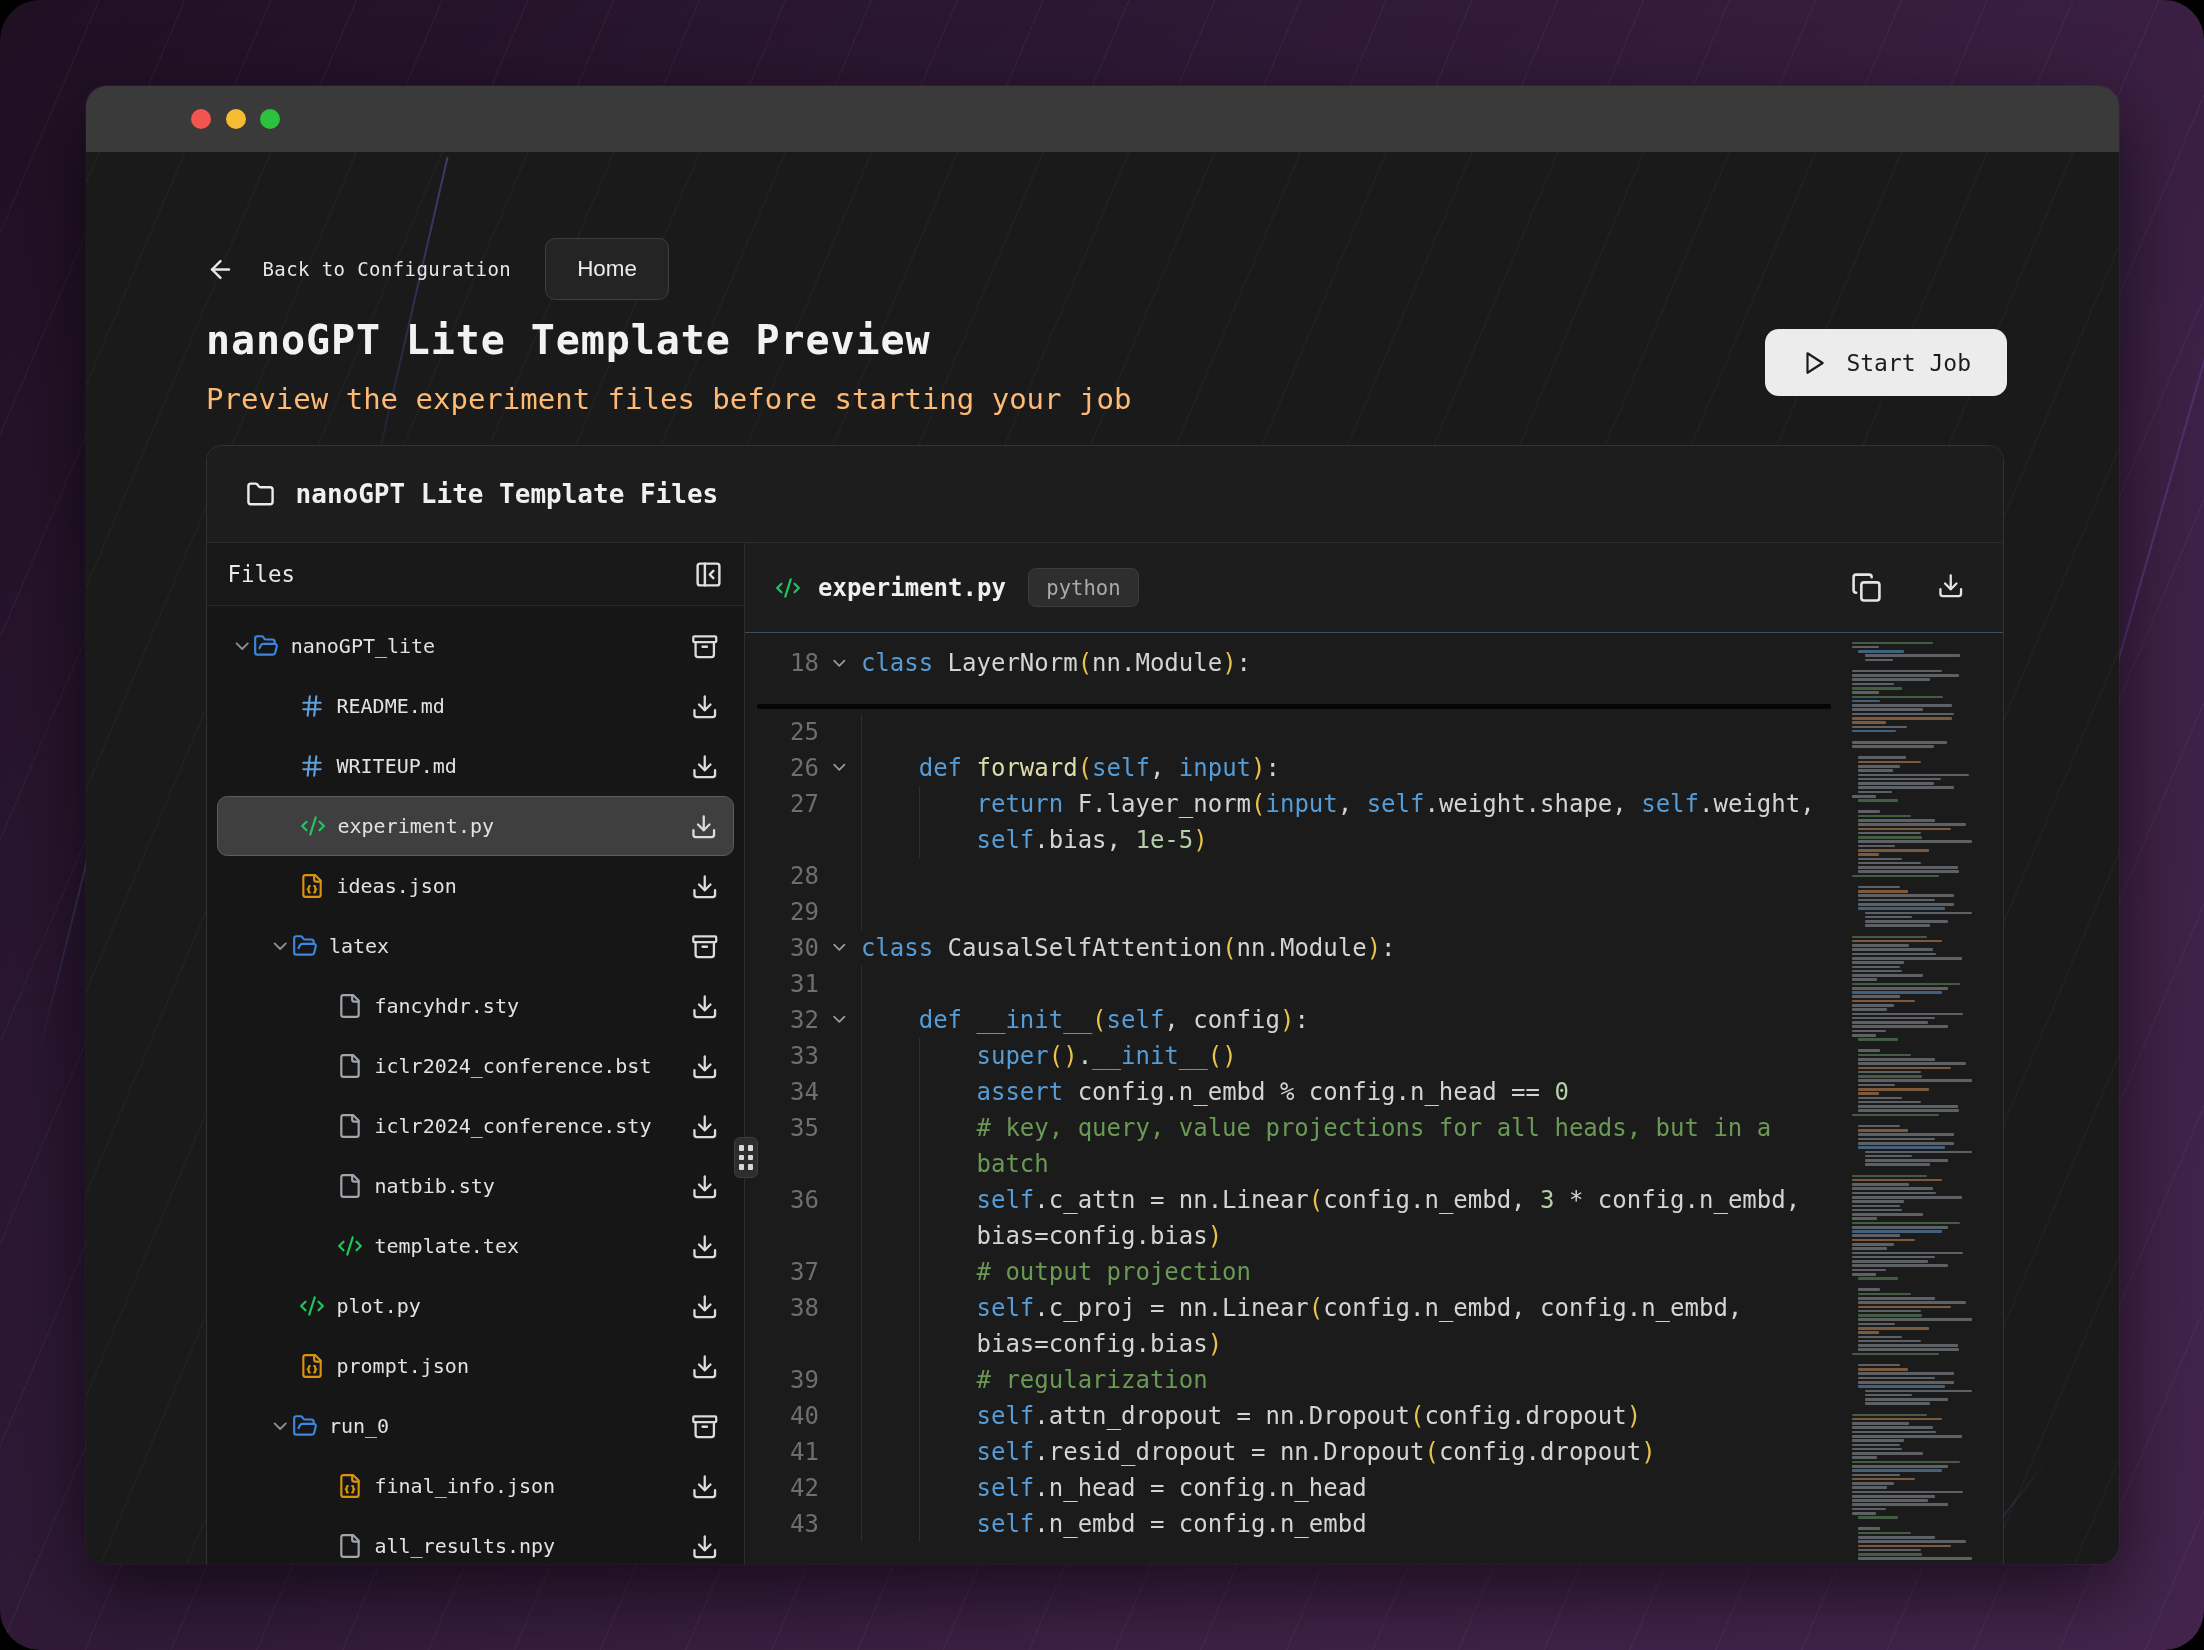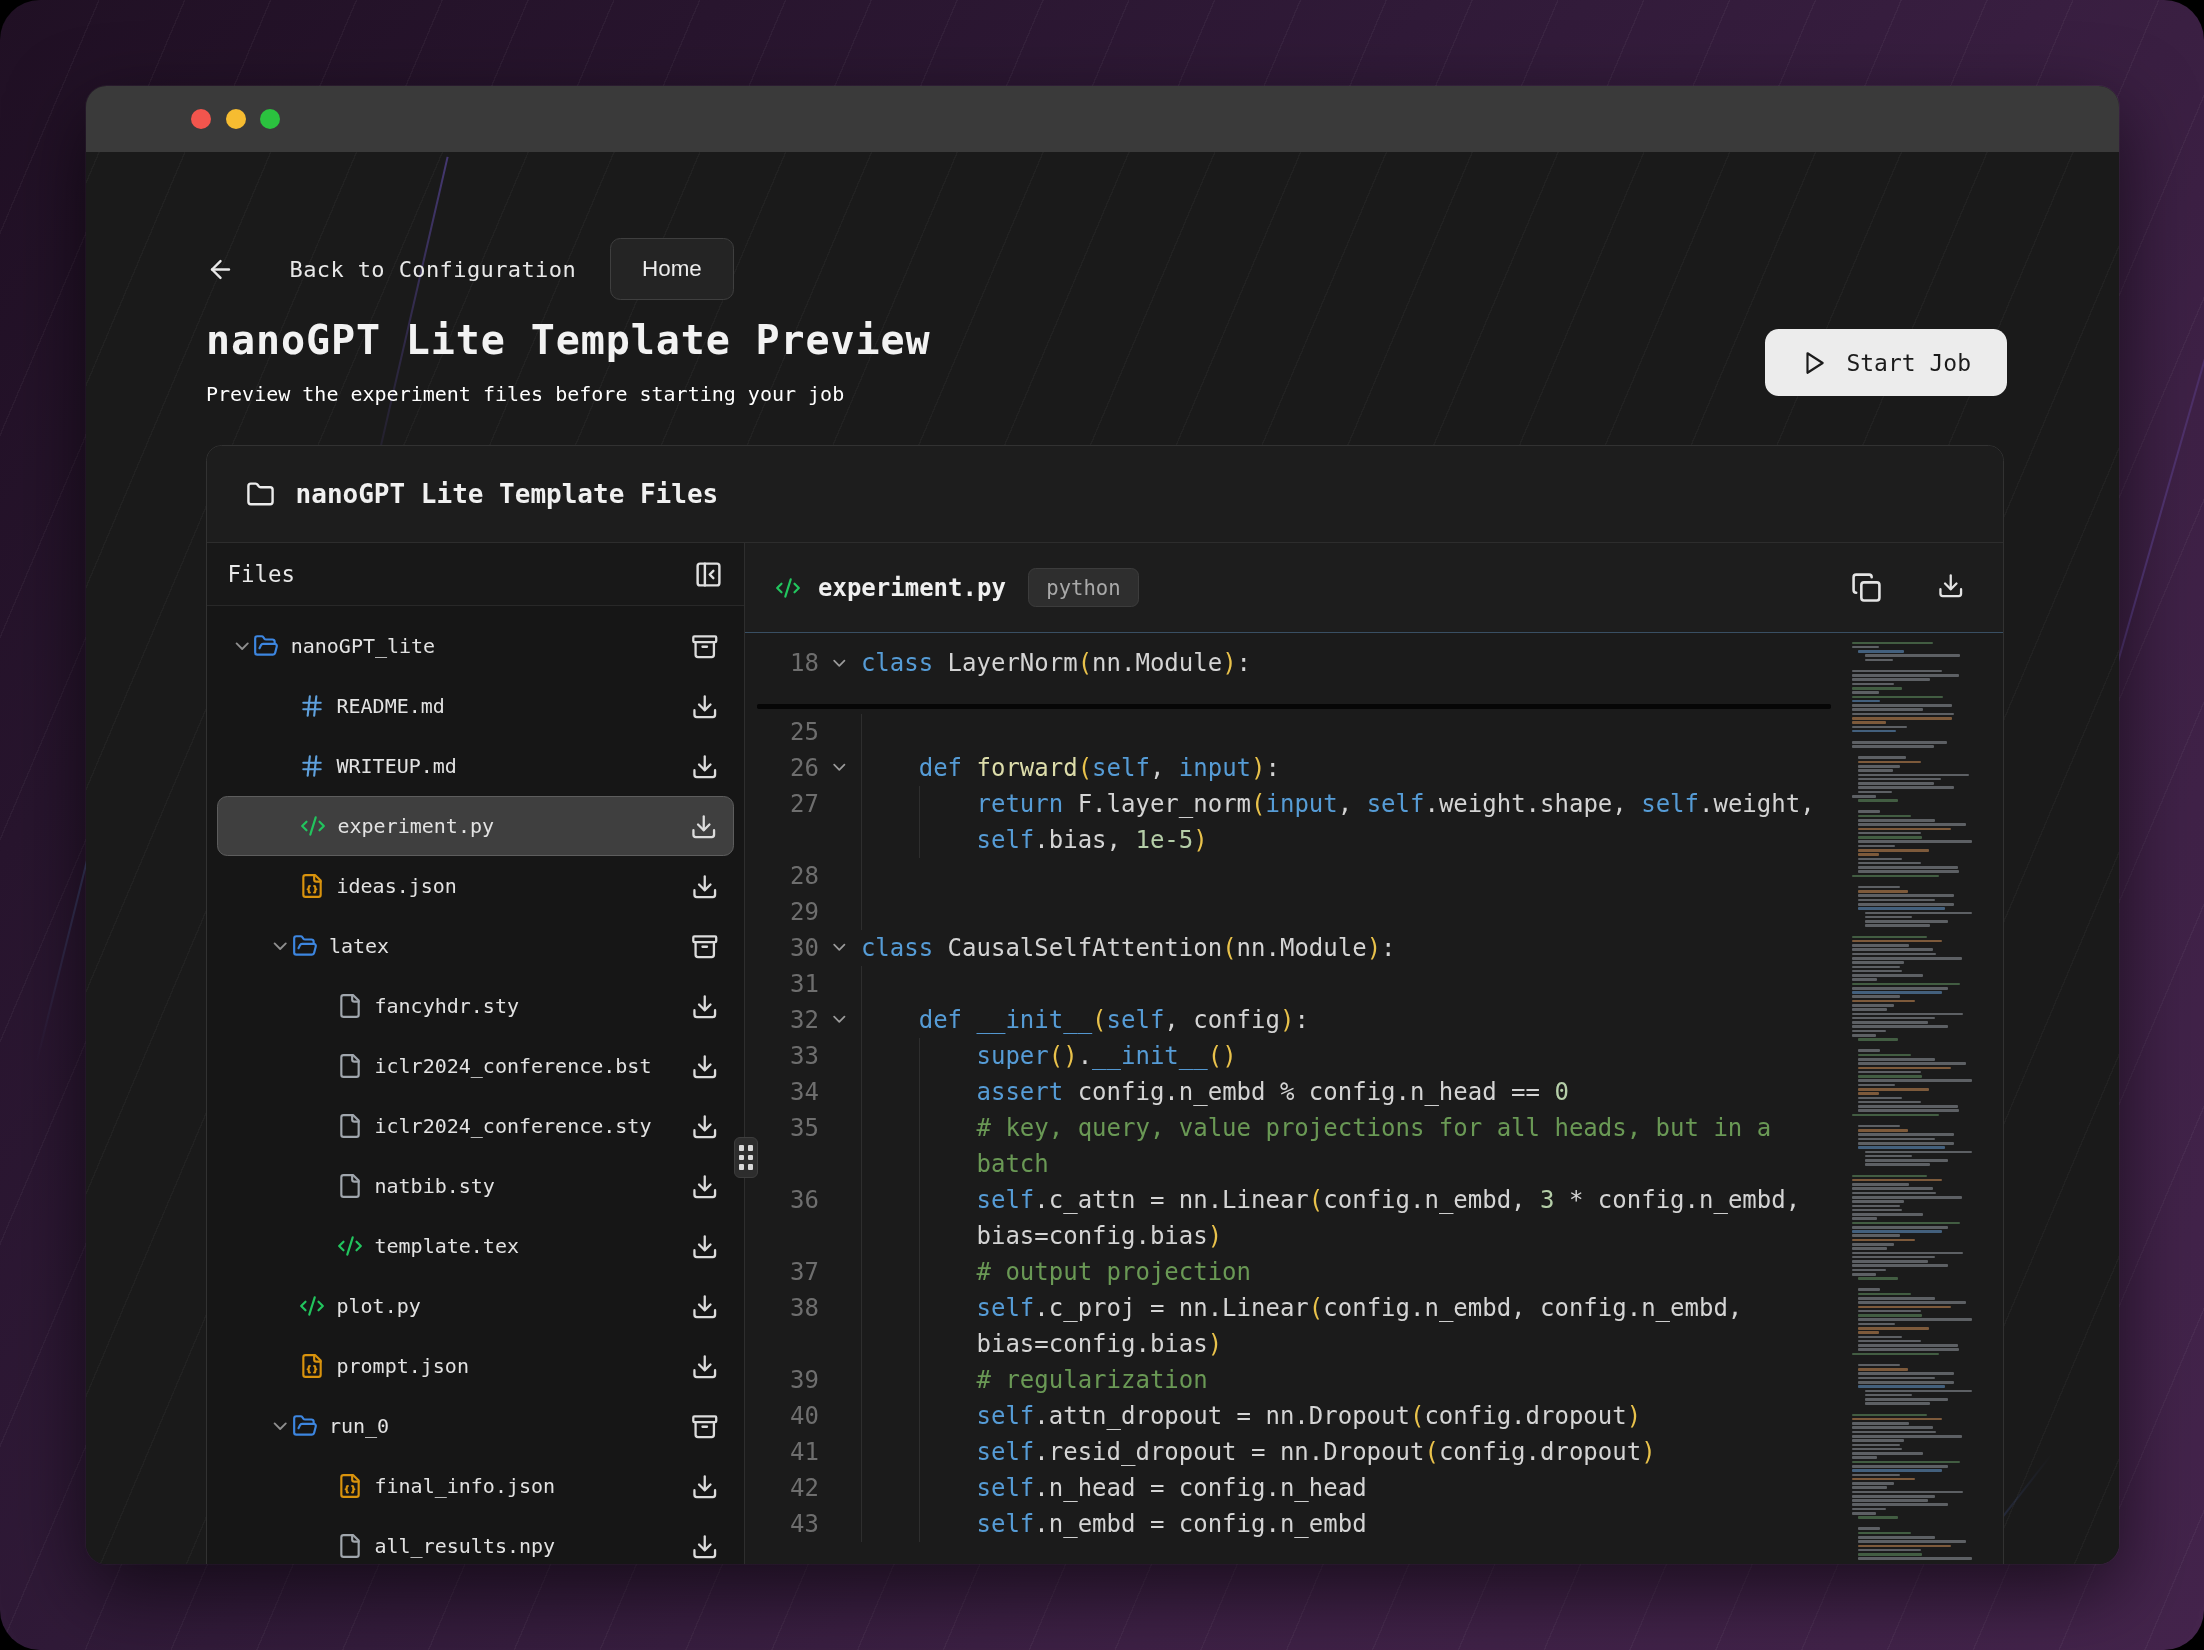--- a/index.html
+++ b/index.html
@@ -16,27 +16,27 @@
     border-radius:20.6px; background:#1a1a1a; overflow:hidden;
     box-shadow:0 26px 77px rgba(0,0,0,.6), 0 0 0 0.9px rgba(255,255,255,.05); }
   .titlebar { position:relative; height:66px; background:#3a3a3a; display:flex; align-items:center; padding-left:105px; z-index:5; }
   .tl { width:20px; height:20px; border-radius:50%; margin-right:14.6px; }
   .content { position:absolute; inset:66px 0 0 0; background:#1a1a1a; }
   .content .streaks { background:repeating-linear-gradient(113deg, rgba(255,255,255,0.030) 0px, rgba(255,255,255,0.030) 1.3px, transparent 1.3px, transparent 79px); }
 
   
   .topbar { position:absolute; left:120px; top:86px; right:112px; display:flex; align-items:center; z-index:3; }
   .back-group { display:flex; align-items:center; gap:27.5px; color:#e8e8e8; cursor:pointer; }
-  .back-label { font-size:22px; letter-spacing:0.4px;margin-left:27px; }
+  .back-label { font-size:19px; letter-spacing:0.4px; }
   .home-btn { margin-left:34px; padding:17px 31px; border:0.9px solid #3f3f3f; border-radius:10.3px;
     background:#242424; color:#ececec; font-size:22.4px; cursor:pointer; }
 
   .page-head { position:absolute; left:120px; top:165px; right:112px; display:flex; align-items:flex-start; z-index:3; }
   .page-title { font-size:40px; font-weight:bold; color:#f2f2f2; letter-spacing:0.9px; }
-  .page-sub { margin-top:19px; font-size:20px; color:#ffffff; }
+  .page-sub { margin-top:19px; font-size:29px; color:#fdba74; }
   .startjob { margin-left:auto; margin-top:12px; display:flex; align-items:center; gap:19px;
     background:#ececec; color:#1b1b1b; border:none; border-radius:13.8px; padding:20.6px 36px;
     font-size:23px; font-family:inherit; cursor:pointer; }
 
   
   .card { position:absolute; left:120px; top:293px; width:1798px; height:1256px; z-index:2;
     background:#1c1c1c; border:0.9px solid #323232; border-radius:15.5px; display:flex; flex-direction:column; overflow:hidden; }
   .card-head { height:97px; display:flex; align-items:center; gap:20.6px; padding:0 39px;
     border-bottom:0.9px solid #2d2d2d; background:#1d1d1d; flex:none; }
   .card-title { font-size:26px; font-weight:bold; color:#f0f0f0; }

